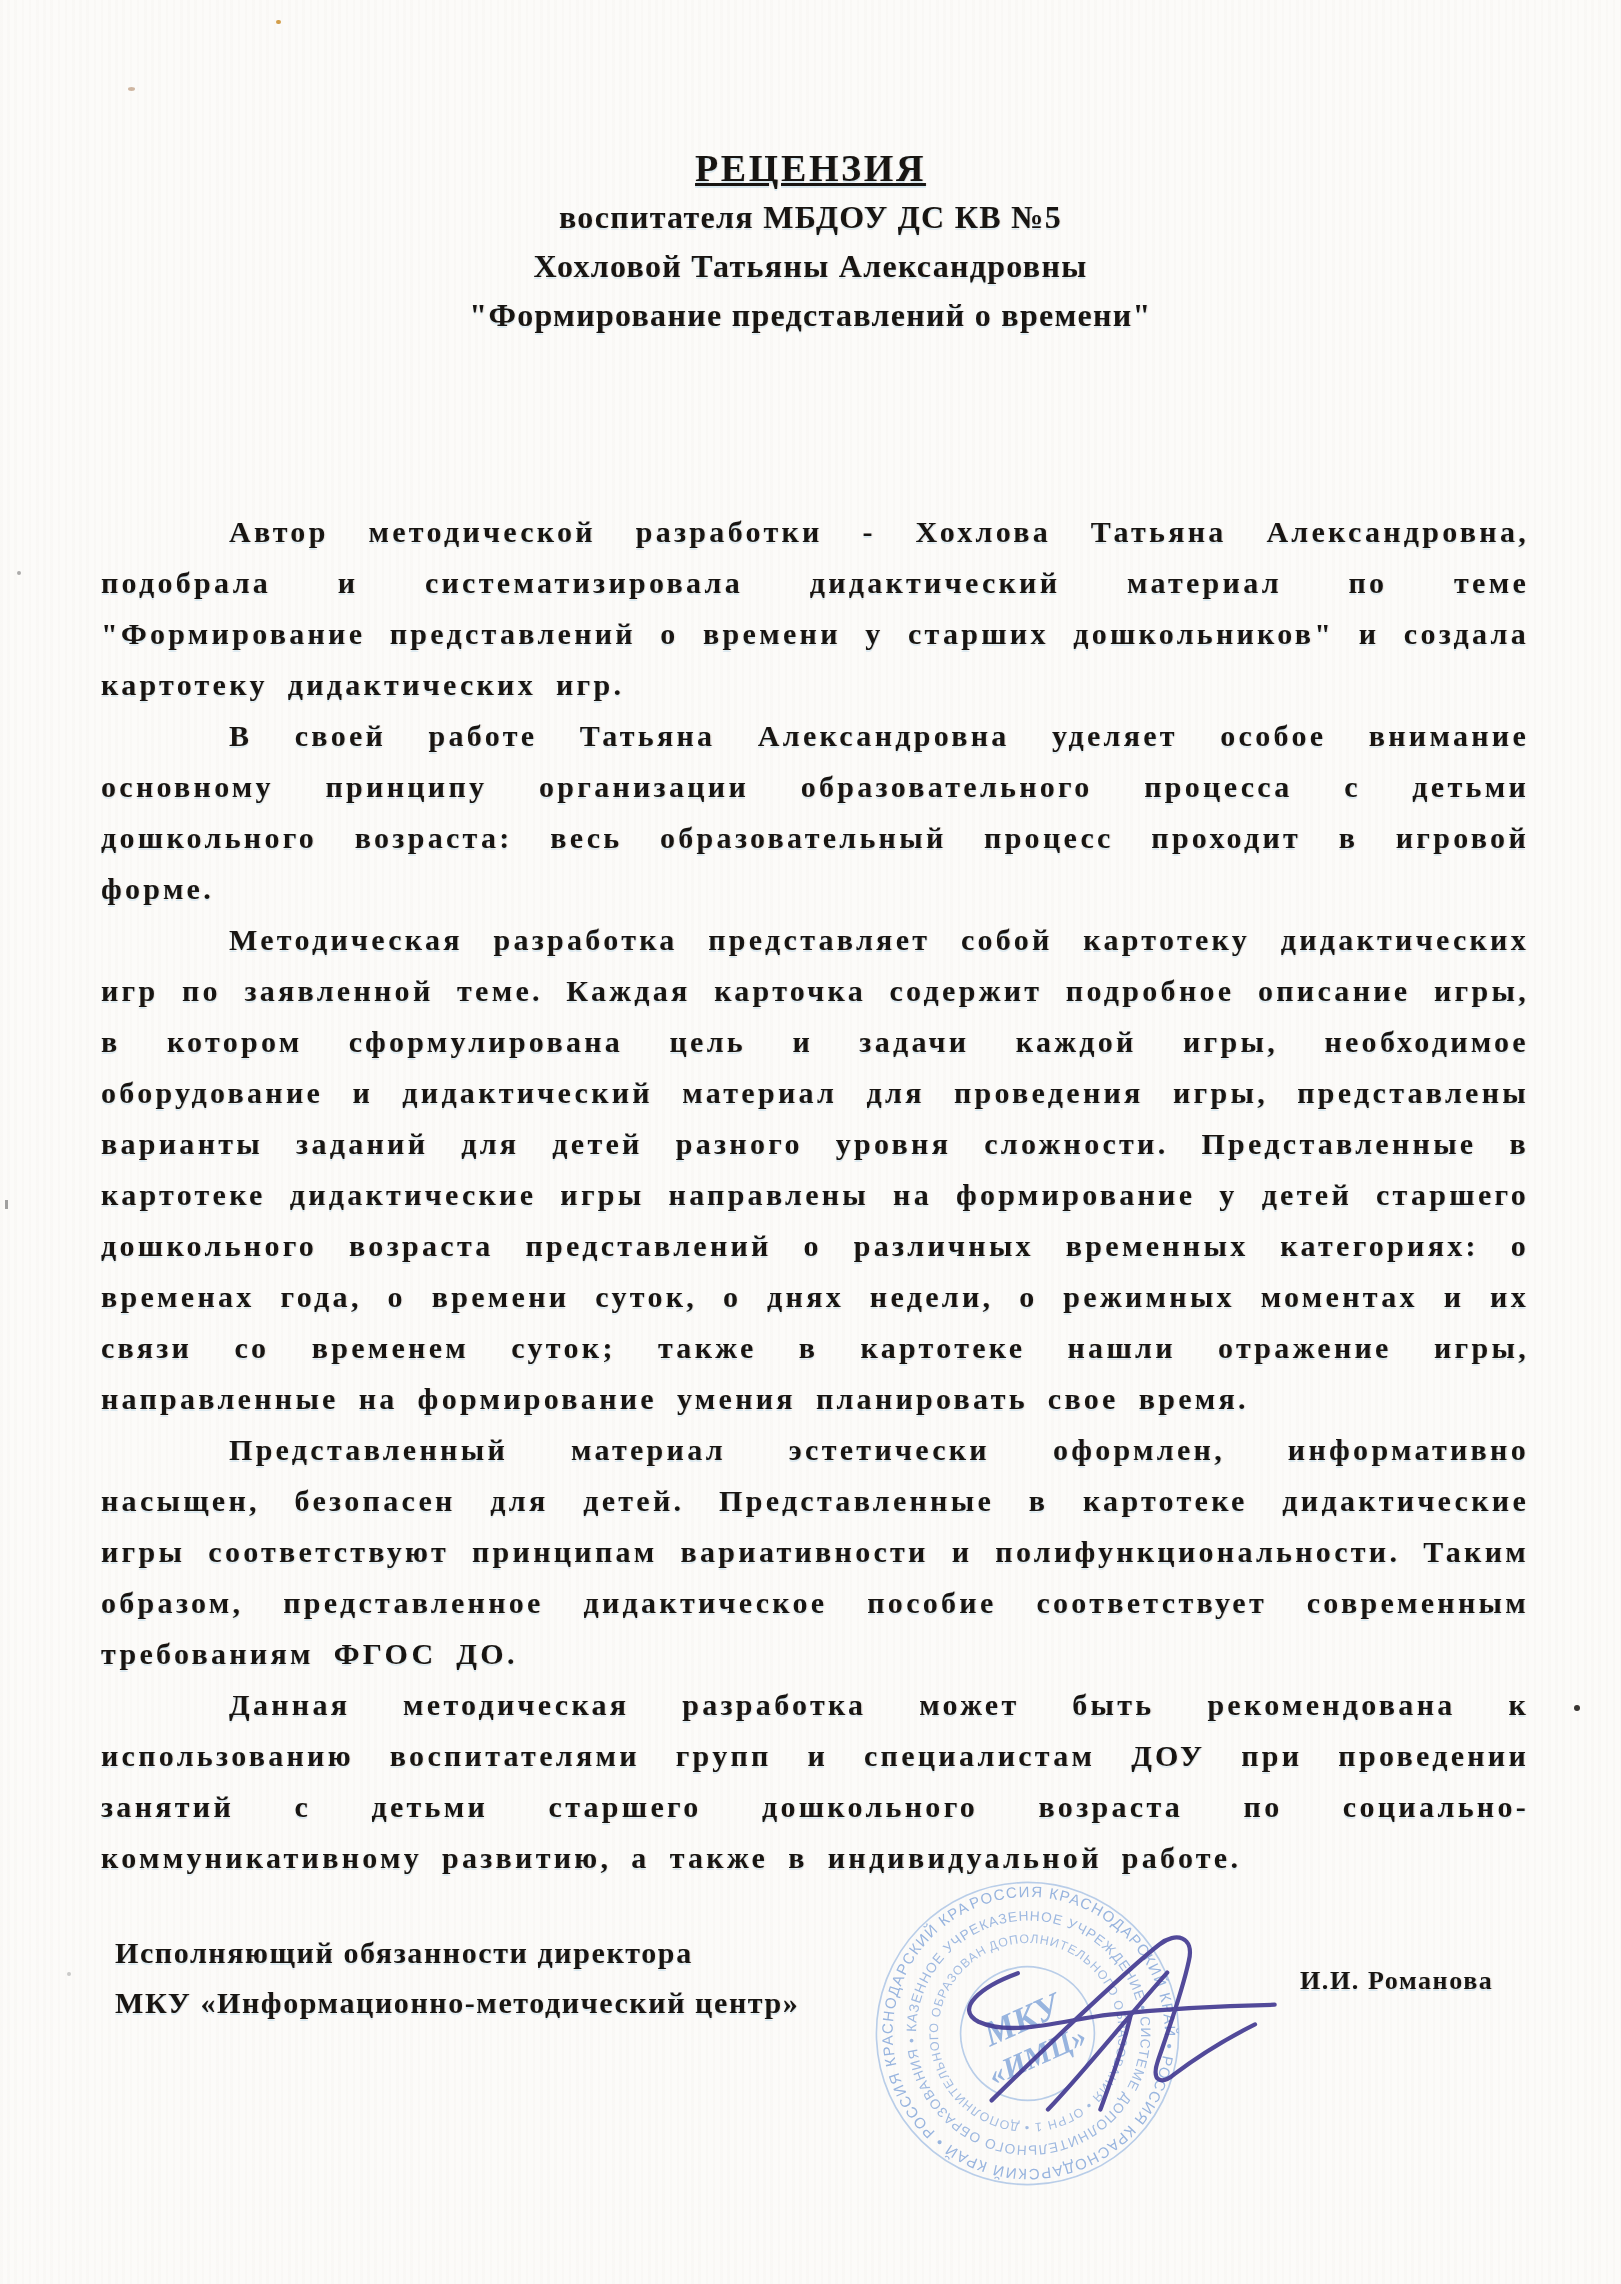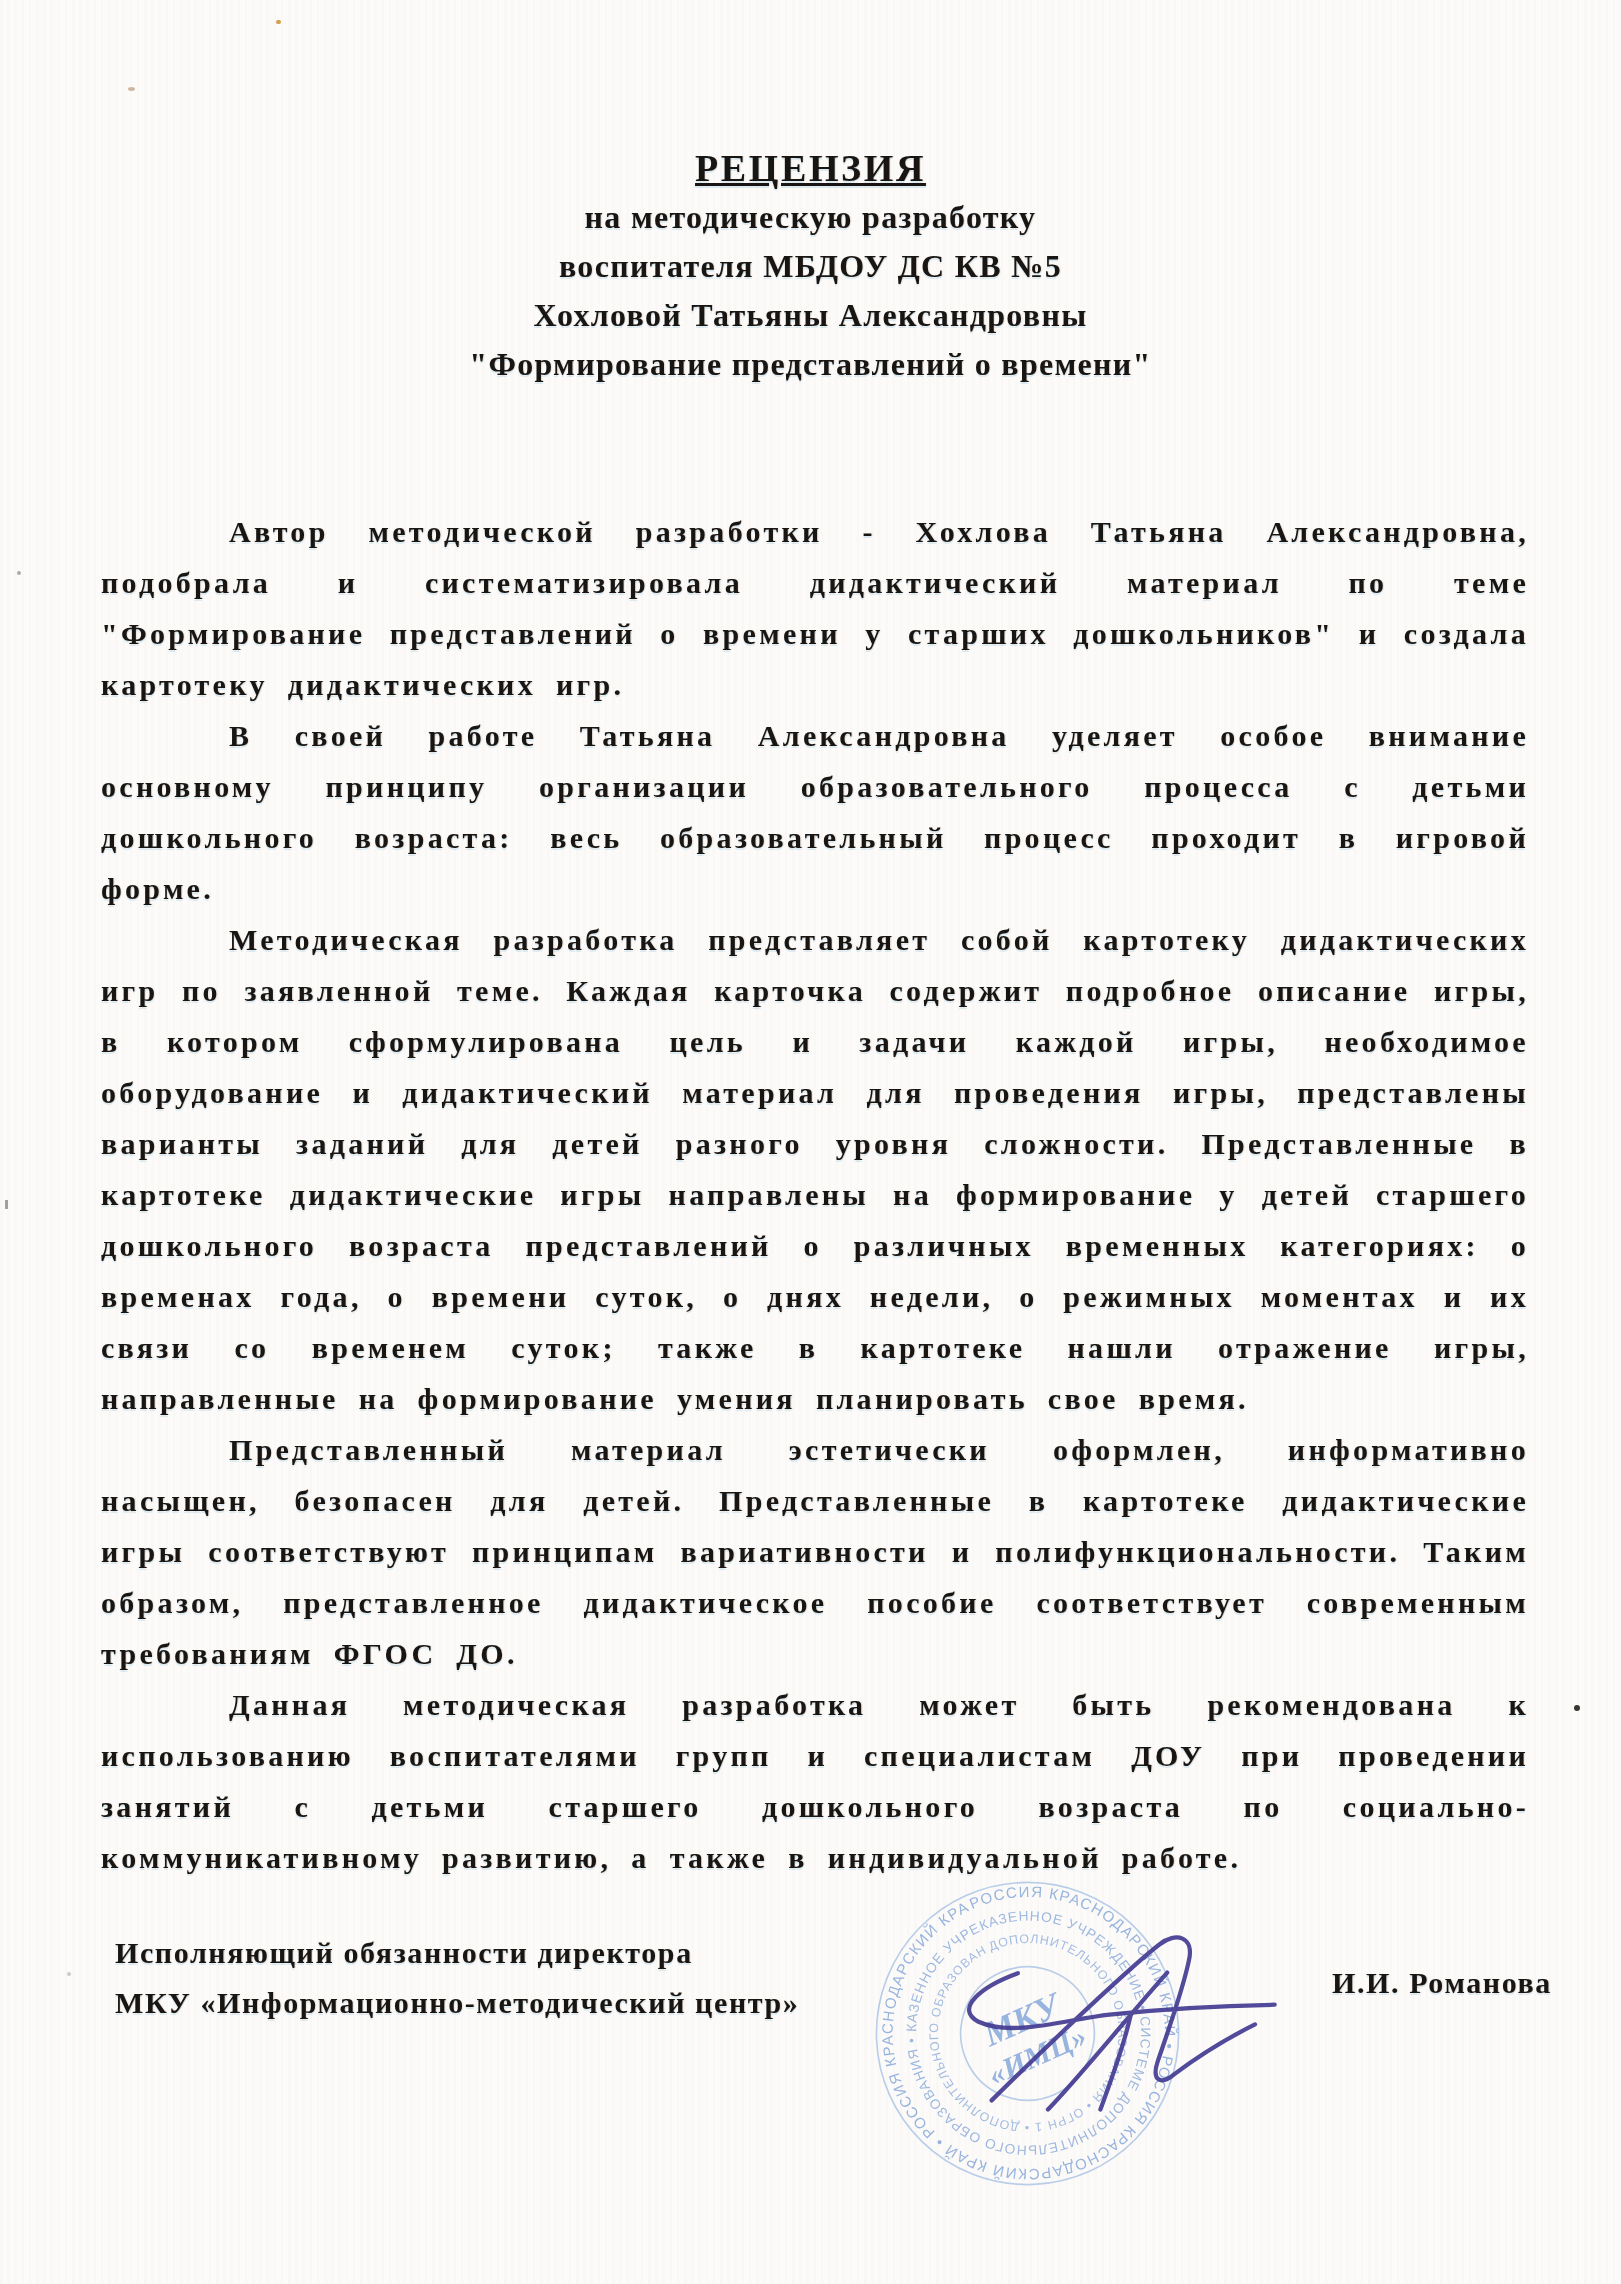--- a/index.html
+++ b/index.html
@@ -36,34 +36,33 @@
     text-align:justify;text-indent:128px;
   }
   .footer-left{
     position:absolute;top:1928px;left:101px;
     font-size:30px;line-height:50px;letter-spacing:1.6px;
     white-space:nowrap;
     margin-left:14px;
   }
   .signer-name{
     position:absolute;top:1966px;left:1300px;
-    font-size:30px;letter-spacing:1.6px;white-space:nowrap;margin-left:32px;
+    font-size:26px;letter-spacing:1.6px;white-space:nowrap;
   }
   .stamp-svg{position:absolute;left:864px;top:1870px;width:327px;height:327px;opacity:.88;}
   .signature-svg{position:absolute;left:913px;top:1909px;width:380px;height:236px;}
   .speck{position:absolute;pointer-events:none;}
 </style>
 </head>
 <body>
 
 <div class="page">
 
   <header class="title-block scan-text">
     <div class="title-main">РЕЦЕНЗИЯ</div>
-    <div class="title-line">на методическую разработку</div>
     <div class="title-line">воспитателя МБДОУ ДС КВ №5</div>
     <div class="title-line">Хохловой Татьяны Александровны</div>
     <div class="title-line">"Формирование представлений о времени"</div>
   </header>
 
   <main class="body-block scan-text">
     <p>Автор методической разработки - Хохлова Татьяна Александровна, подобрала и систематизировала дидактический материал по теме "Формирование представлений о времени у старших дошкольников" и создала картотеку дидактических игр.</p>
     <p>В своей работе Татьяна Александровна уделяет особое внимание основному принципу организации образовательного процесса с детьми дошкольного возраста: весь образовательный процесс проходит в игровой форме.</p>
     <p>Методическая разработка представляет собой картотеку дидактических игр по заявленной теме. Каждая карточка содержит подробное описание игры, в котором сформулирована цель и задачи каждой игры, необходимое оборудование и дидактический материал для проведения игры, представлены варианты заданий для детей разного уровня сложности. Представленные в картотеке дидактические игры направлены на формирование у детей старшего дошкольного возраста представлений о различных временных категориях: о временах года, о времени суток, о днях недели, о режимных моментах и их связи со временем суток; также в картотеке нашли отражение игры, направленные на формирование умения планировать свое время.</p>
     <p>Представленный материал эстетически оформлен, информативно насыщен, безопасен для детей. Представленные в картотеке дидактические игры соответствуют принципам вариативности и полифункциональности. Таким образом, представленное дидактическое пособие соответствует современным требованиям ФГОС ДО.</p>

